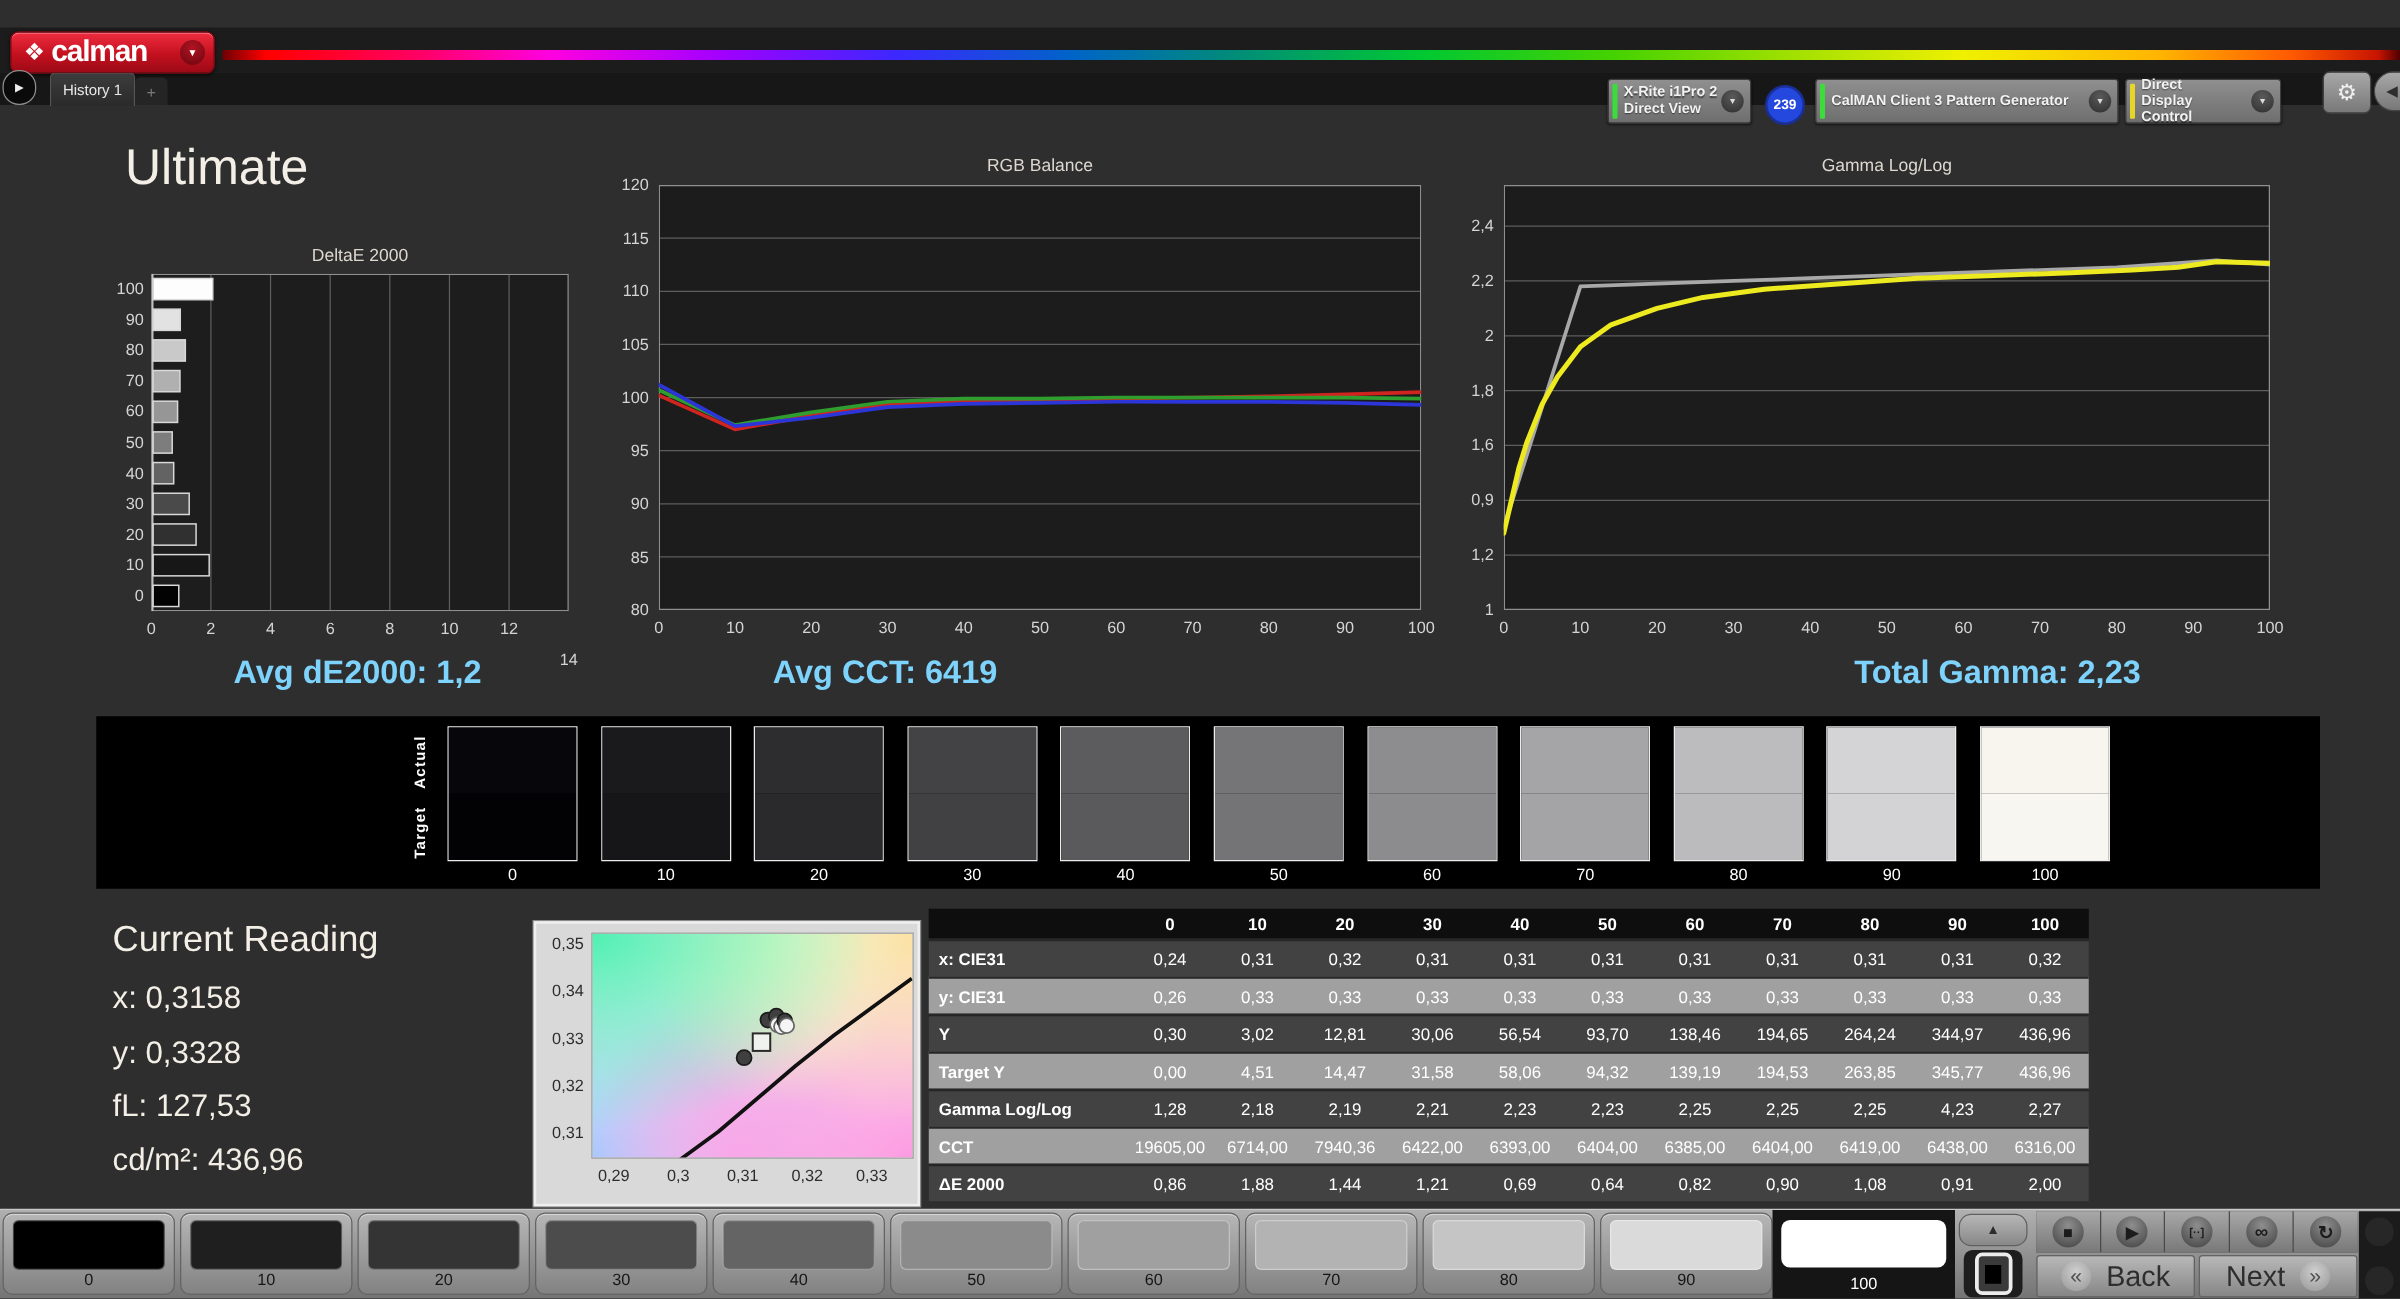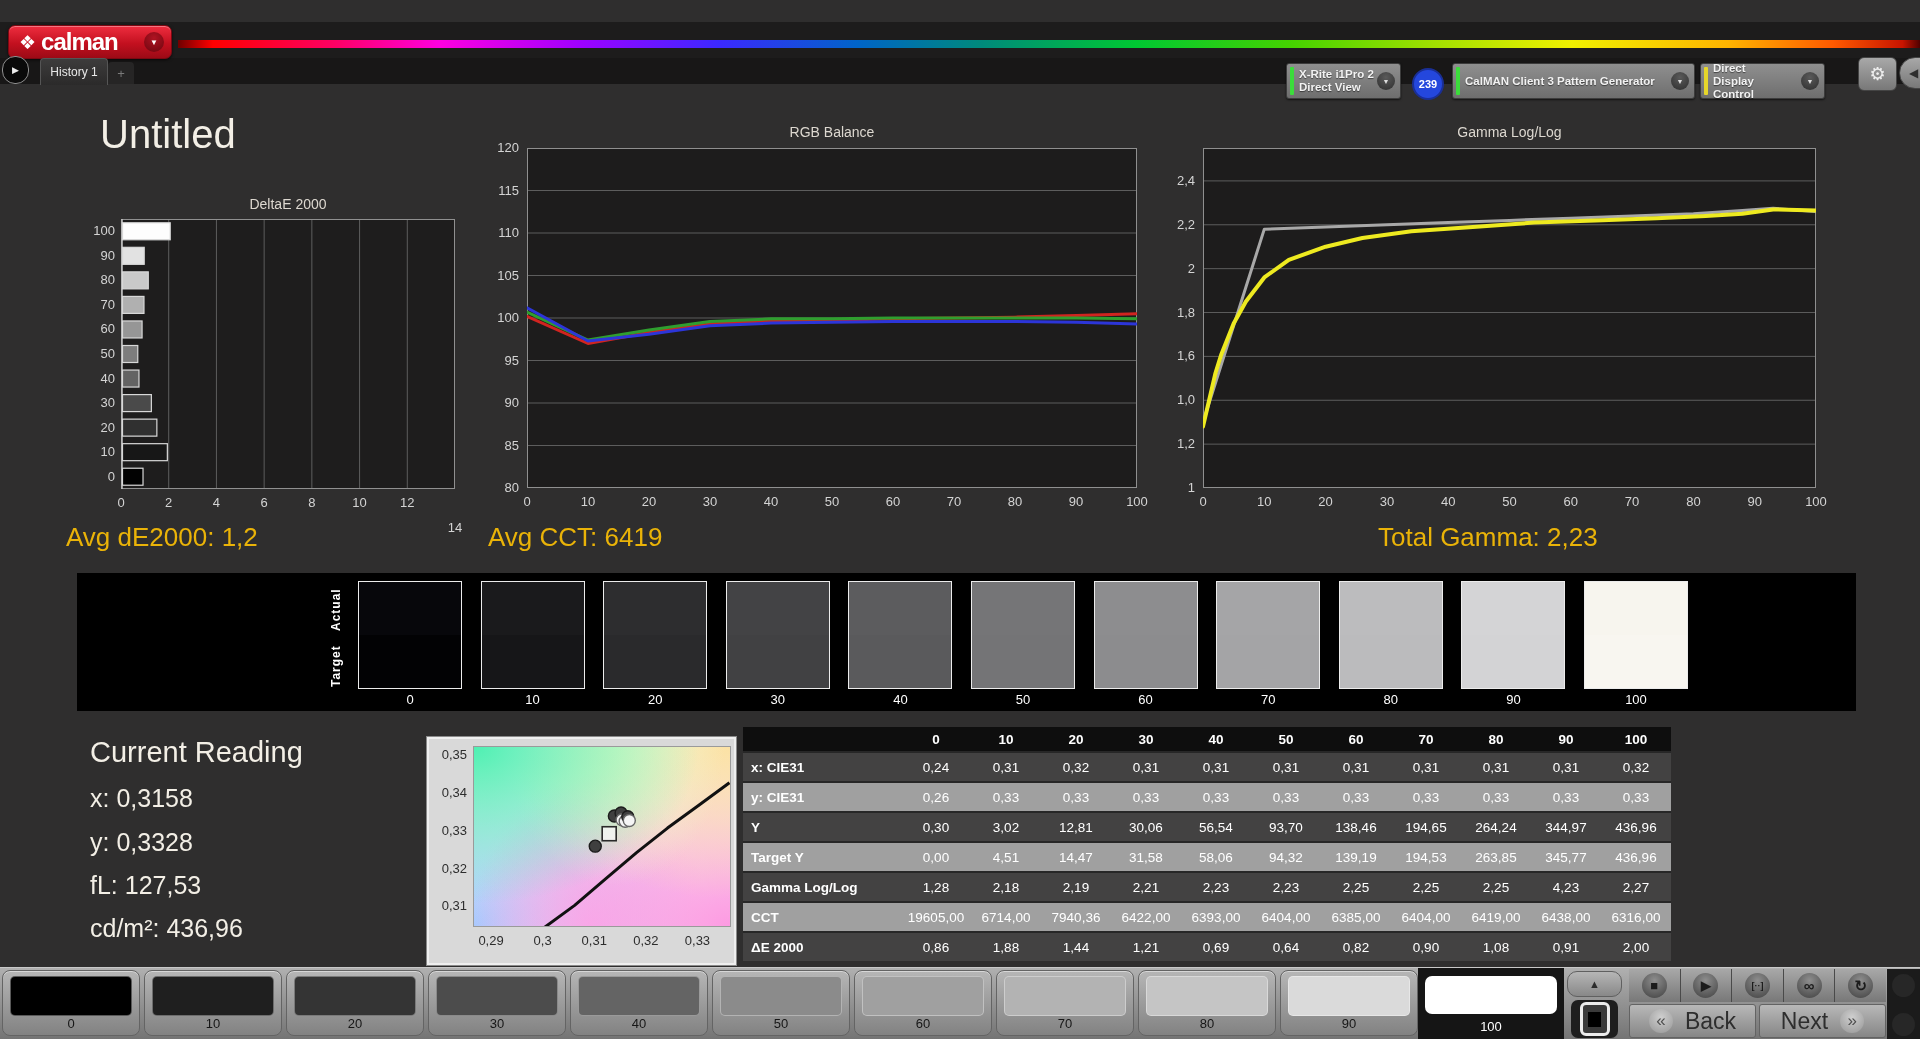--- a/index.html
+++ b/index.html
@@ -46,21 +46,21 @@
   #badge{left:1412px;top:68px;width:28px;height:28px;border-radius:50%;background:#2447dd;border:2px solid #1a2f96;
     color:#fff;font-size:11px;font-weight:bold;display:flex;align-items:center;justify-content:center;z-index:5;}
   #gearbtn{left:1858px;top:57px;width:37px;height:32px;border-radius:6px;background:linear-gradient(#a8a8a8,#787878);
     border:1px solid #444;display:flex;align-items:center;justify-content:center;color:#efefef;font-size:18px;z-index:5;}
   #collapsebtn{left:1899px;top:57px;width:40px;height:32px;border-radius:16px 0 0 16px;background:linear-gradient(#a8a8a8,#787878);
     border:1px solid #444;display:flex;align-items:center;justify-content:flex-start;padding-left:9px;color:#2e2e2e;font-size:12px;z-index:5;box-sizing:border-box;}
   
   #pagetitle{left:100px;top:112px;color:#f3efe6;font-size:40px;}
   .charttitle{position:absolute;color:#ddd8d0;font-size:14px;text-align:center;}
   .ticklbl{position:absolute;color:#d4d4d4;font-size:13px;white-space:nowrap;line-height:15px;}
-  .stat{position:absolute;top:522px;width:440px;text-align:left;color:#eab308;font-size:26px;white-space:nowrap;}
+  .stat{position:absolute;top:522px;width:440px;text-align:center;color:#7dd3fc;font-size:26px;white-space:nowrap;font-weight:bold;}
   
   #swatchstrip{left:77px;top:573px;width:1779px;height:138px;background:#000;}
   .vlabel{position:absolute;writing-mode:vertical-rl;transform:rotate(180deg);color:#fff;font-size:12px;font-weight:bold;
     letter-spacing:1px;text-align:center;}
   .swatch{position:absolute;border:1px solid #ececec;box-sizing:border-box;}
   .swhalf{width:100%;height:50%;}
   .swlbl{position:absolute;color:#fff;font-size:13px;text-align:center;}
   
   #readingtitle{left:90px;top:736px;color:#f3efe6;font-size:29px;}
   .readline{position:absolute;left:90px;color:#f3efe6;font-size:25px;}
@@ -134,21 +134,21 @@
   <div id="historytab" class="abs">History 1</div>
   <div id="addtab" class="abs">+</div>
   <div id="badge" class="abs">239</div>
   <div id="gearbtn" class="abs">
       <span>⚙</span>
     </div>
   <div id="collapsebtn" class="abs">
       <span>◀</span>
     </div>
 
-  <div id="pagetitle" class="abs">Untitled</div>
+  <div id="pagetitle" class="abs">Ultimate</div>
 
   <div class="stat" style="left:66px">Avg dE2000: 1,2</div>
   <div class="stat" style="left:488px">Avg CCT: 6419</div>
   <div class="stat" style="left:1378px">Total Gamma: 2,23</div>
 
   <div id="swatchstrip" class="abs">
       <div class="vlabel" style="position: absolute; left: 252px; top: 10px; width: 16px; height: 54px;">Actual</div>
       <div class="vlabel" style="position: absolute; left: 252px; top: 66px; width: 16px; height: 54px;">Target</div>
       <div class="swatch" style="position: absolute; left: 281px; top: 8px; width: 104px; height: 108px;">
         <div class="swhalf" style="background: rgb(7, 7, 11);"></div>
@@ -532,21 +532,21 @@
       <line x1="0" y1="340" x2="613" y2="340" stroke="#5d5d5d" stroke-width="1"></line>
       <rect x="0.5" y="0.5" width="612" height="339" fill="none" stroke="#8f8f8f"></rect>
       <polyline points="0,274.19354838709677 61.300000000000004,81.16129032258058 122.60000000000001,78.96774193548386 183.9,76.77419354838703 245.20000000000002,74.58064516129029 306.5,72.38709677419348 367.8,70.19354838709674 429.09999999999997,67.99999999999991 490.40000000000003,65.80645161290319 539.44,62.51612903225801 570.09,60.322580645161274 613,63.61290322580646" fill="none" stroke="#a8a8a8" stroke-width="3" stroke-linejoin="round" stroke-linecap="round"></polyline>
       <polyline points="0,278.5806451612903 6.13,252.25806451612902 12.26,225.93548387096772 18.39,206.19354838709674 30.650000000000002,175.48387096774192 42.910000000000004,153.54838709677415 61.300000000000004,129.41935483870967 85.82000000000001,111.87096774193544 122.60000000000001,98.70967741935479 159.38,89.93548387096769 208.42000000000002,83.35483870967741 269.72,78.96774193548386 331.02000000000004,74.58064516129029 392.32,72.38709677419348 453.62,70.19354838709674 502.65999999999997,67.99999999999991 539.44,65.80645161290319 570.09,61.419354838709644 613,62.51612903225801" fill="none" stroke="#eeea20" stroke-width="4" stroke-linejoin="round" stroke-linecap="round"></polyline>
     </svg>
     <div class="ticklbl" style="position: absolute; left: 1153px; top: 172.903px; width: 42px; text-align: right;">2,4</div>
     <div class="ticklbl" style="position: absolute; left: 1153px; top: 216.774px; width: 42px; text-align: right;">2,2</div>
     <div class="ticklbl" style="position: absolute; left: 1153px; top: 260.645px; width: 42px; text-align: right;">2</div>
     <div class="ticklbl" style="position: absolute; left: 1153px; top: 304.516px; width: 42px; text-align: right;">1,8</div>
     <div class="ticklbl" style="position: absolute; left: 1153px; top: 348.387px; width: 42px; text-align: right;">1,6</div>
-    <div class="ticklbl" style="position: absolute; left: 1153px; top: 392.258px; width: 42px; text-align: right;">1,0</div>
+    <div class="ticklbl" style="position: absolute; left: 1153px; top: 392.258px; width: 42px; text-align: right;">0,9</div>
     <div class="ticklbl" style="position: absolute; left: 1153px; top: 436.129px; width: 42px; text-align: right;">1,2</div>
     <div class="ticklbl" style="position: absolute; left: 1153px; top: 480px; width: 42px; text-align: right;">1</div>
     <div class="ticklbl" style="position: absolute; left: 1188px; top: 494px; width: 30px; text-align: center;">0</div>
     <div class="ticklbl" style="position: absolute; left: 1249.3px; top: 494px; width: 30px; text-align: center;">10</div>
     <div class="ticklbl" style="position: absolute; left: 1310.6px; top: 494px; width: 30px; text-align: center;">20</div>
     <div class="ticklbl" style="position: absolute; left: 1371.9px; top: 494px; width: 30px; text-align: center;">30</div>
     <div class="ticklbl" style="position: absolute; left: 1433.2px; top: 494px; width: 30px; text-align: center;">40</div>
     <div class="ticklbl" style="position: absolute; left: 1494.5px; top: 494px; width: 30px; text-align: center;">50</div>
     <div class="ticklbl" style="position: absolute; left: 1555.8px; top: 494px; width: 30px; text-align: center;">60</div>
     <div class="ticklbl" style="position: absolute; left: 1617.1px; top: 494px; width: 30px; text-align: center;">70</div>

